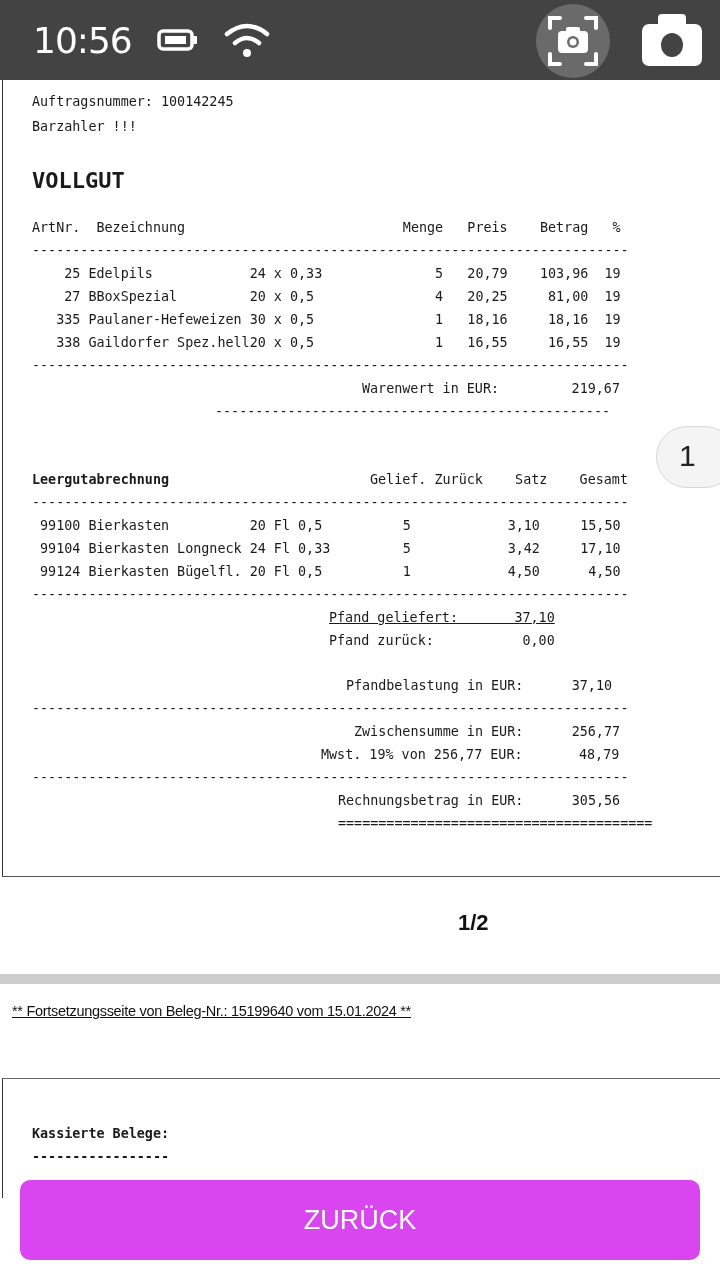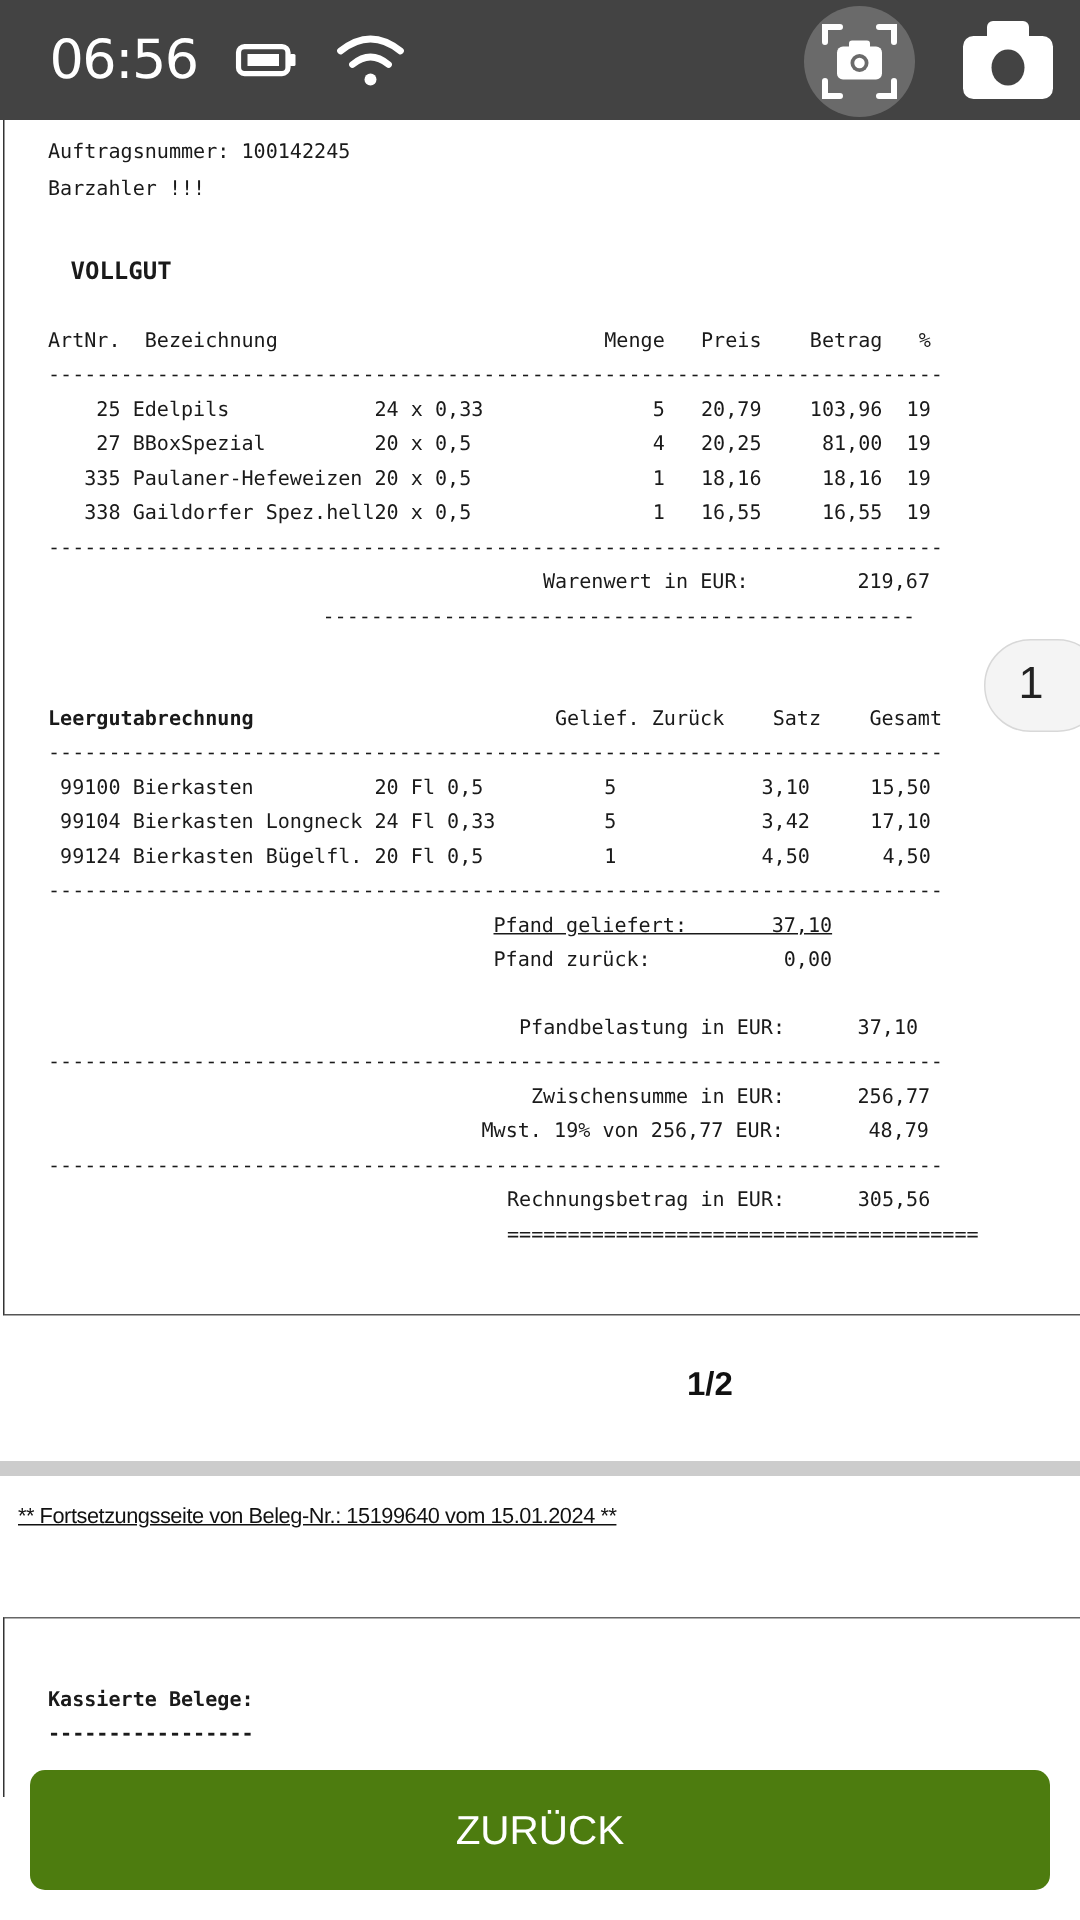--- a/index.html
+++ b/index.html
@@ -9,37 +9,37 @@
   
   .statusbar { position:absolute; left:0; top:0; width:720px; height:80px; background:#434343; }
   .sb-time { position:absolute; left:33px; top:20px; font-size:36px; color:#fff; font-family:"DejaVu Sans", sans-serif; letter-spacing:-1px; }
   .sb-icon { position:absolute; }
   .shot-circle { position:absolute; left:536px; top:4px; width:74px; height:74px; border-radius:50%; background:#6a6a6a; }
 
   
   .page { position:absolute; left:2px; top:80px; width:720px; height:797px; border-left:1px solid #333; border-bottom:1px solid #555; background:#fff; }
   .mono { position:absolute; font-family:"DejaVu Sans Mono", "Liberation Mono", monospace; font-size:13.4px; white-space:pre; color:#1a1a1a; line-height:16px; }
   .bold { font-weight:bold; }
-  .big { font-size:16px; font-weight:bold; line-height:26px;margin-left:15px; }
+  .big { font-size:22px; font-weight:bold; line-height:26px; }
 
   .page-fab { position:absolute; left:656px; top:426px; width:80px; height:62px; border-radius:31px; background:#f4f4f4; border:1px solid #d8d8d8; font-size:30px; color:#222; padding-left:22px; padding-top:12px; font-family:"Liberation Sans", sans-serif; }
 
   .pager { position:absolute; left:458px; top:910px; font-size:22px; font-weight:bold; font-family:"Liberation Sans", sans-serif; color:#111; }
   .gap-bar { position:absolute; left:0; top:974px; width:720px; height:10px; background:#cccccc; }
   .cont-link { position:absolute; left:12px; top:1003px; font-size:14.5px; text-decoration:underline; color:#111; font-family:"Liberation Sans", sans-serif; letter-spacing:-0.3px; }
 
   .page2 { position:absolute; left:2px; top:1078px; width:720px; height:120px; border-left:1px solid #333; border-top:1px solid #666; background:#fff; }
 
-  .back-btn { position:absolute; left:20px; top:1180px; width:680px; height:80px; border-radius:10px; background:#4d7c0f; border:none; color:#fff; font-size:27px; font-family:"Liberation Sans", sans-serif; display:flex; align-items:center; justify-content:center; }
+  .back-btn { position:absolute; left:20px; top:1180px; width:680px; height:80px; border-radius:10px; background:#d946ef; border:none; color:#fff; font-size:27px; font-family:"Liberation Sans", sans-serif; display:flex; align-items:center; justify-content:center; }
 </style>
 </head>
 <body>
 
 <div class="statusbar">
-  <span class="sb-time">06:56</span>
+  <span class="sb-time">10:56</span>
   <span class="sb-icon" style="left:157px;top:28px;">
     <svg width="42" height="24" viewBox="0 0 42 24">
         <rect x="2" y="3" width="33" height="18" rx="4" fill="none" stroke="#fff" stroke-width="3.5"></rect>
         <rect x="8" y="8" width="21" height="8" fill="#fff"></rect>
         <rect x="36" y="8" width="4" height="8" rx="1" fill="#fff"></rect>
       </svg>
   </span>
   <span class="sb-icon" style="left:223px;top:22px;">
     <svg width="48" height="36" viewBox="0 0 48 36">
         <path d="M4 12 Q24 -4 44 12" fill="none" stroke="#fff" stroke-width="4.5" stroke-linecap="round"></path>
@@ -68,21 +68,21 @@
 <div class="page">
   <div class="mono" style="left:29px;top:14px;">Auftragsnummer: 100142245</div>
   <div class="mono" style="left:29px;top:39px;">Barzahler !!!</div>
   <div class="mono big" style="left:29px;top:88px;">VOLLGUT</div>
 
   <div class="mono" style="left:29px;top:140px;">ArtNr.  Bezeichnung                           Menge   Preis    Betrag   %</div>
   <div class="mono" style="left:29px;top:163px;">--------------------------------------------------------------------------</div>
 
   <div class="mono" style="left:29px;top:186px;">    25 Edelpils            24 x 0,33              5   20,79    103,96  19</div>
   <div class="mono" style="left:29px;top:209px;">    27 BBoxSpezial         20 x 0,5               4   20,25     81,00  19</div>
-  <div class="mono" style="left:29px;top:232px;">   335 Paulaner-Hefeweizen 20 x 0,5               1   18,16     18,16  19</div>
+  <div class="mono" style="left:29px;top:232px;">   335 Paulaner-Hefeweizen 30 x 0,5               1   18,16     18,16  19</div>
   <div class="mono" style="left:29px;top:255px;">   338 Gaildorfer Spez.hell20 x 0,5               1   16,55     16,55  19</div>
 
   <div class="mono" style="left:29px;top:278px;">--------------------------------------------------------------------------</div>
   <div class="mono" style="left:359px;top:301px;text-align:center;">Warenwert in EUR:         219,67</div>
   <div class="mono" style="left:212px;top:324px;">-------------------------------------------------</div>
 
   <div class="mono bold" style="left:29px;top:392px;">Leergutabrechnung</div>
   <div class="mono" style="left:367px;top:392px;">Gelief. Zurück    Satz    Gesamt</div>
   <div class="mono" style="left:29px;top:415px;">--------------------------------------------------------------------------</div>
 

